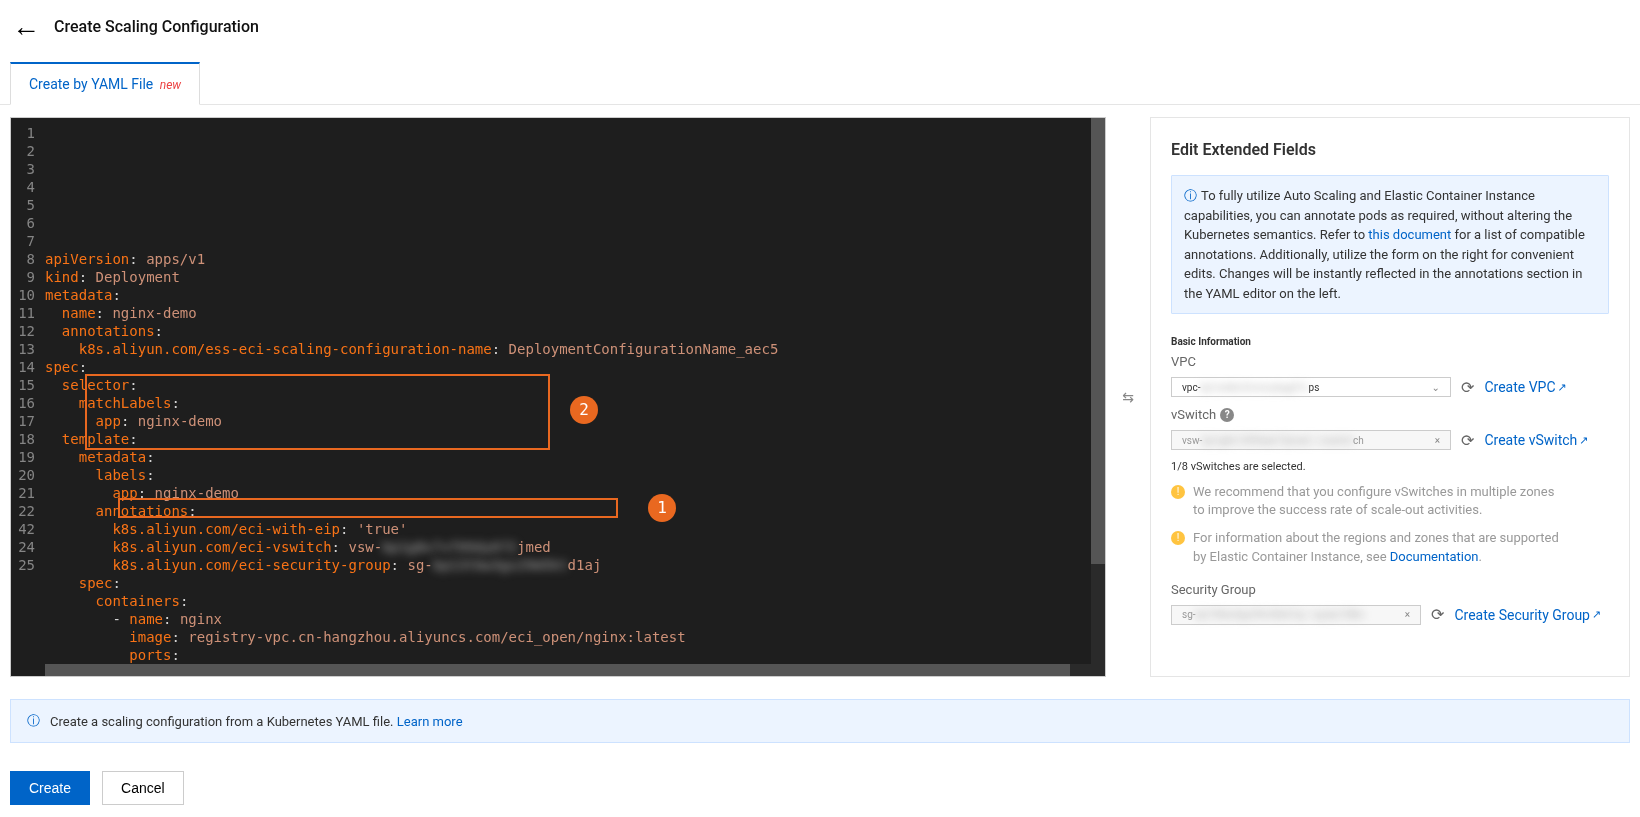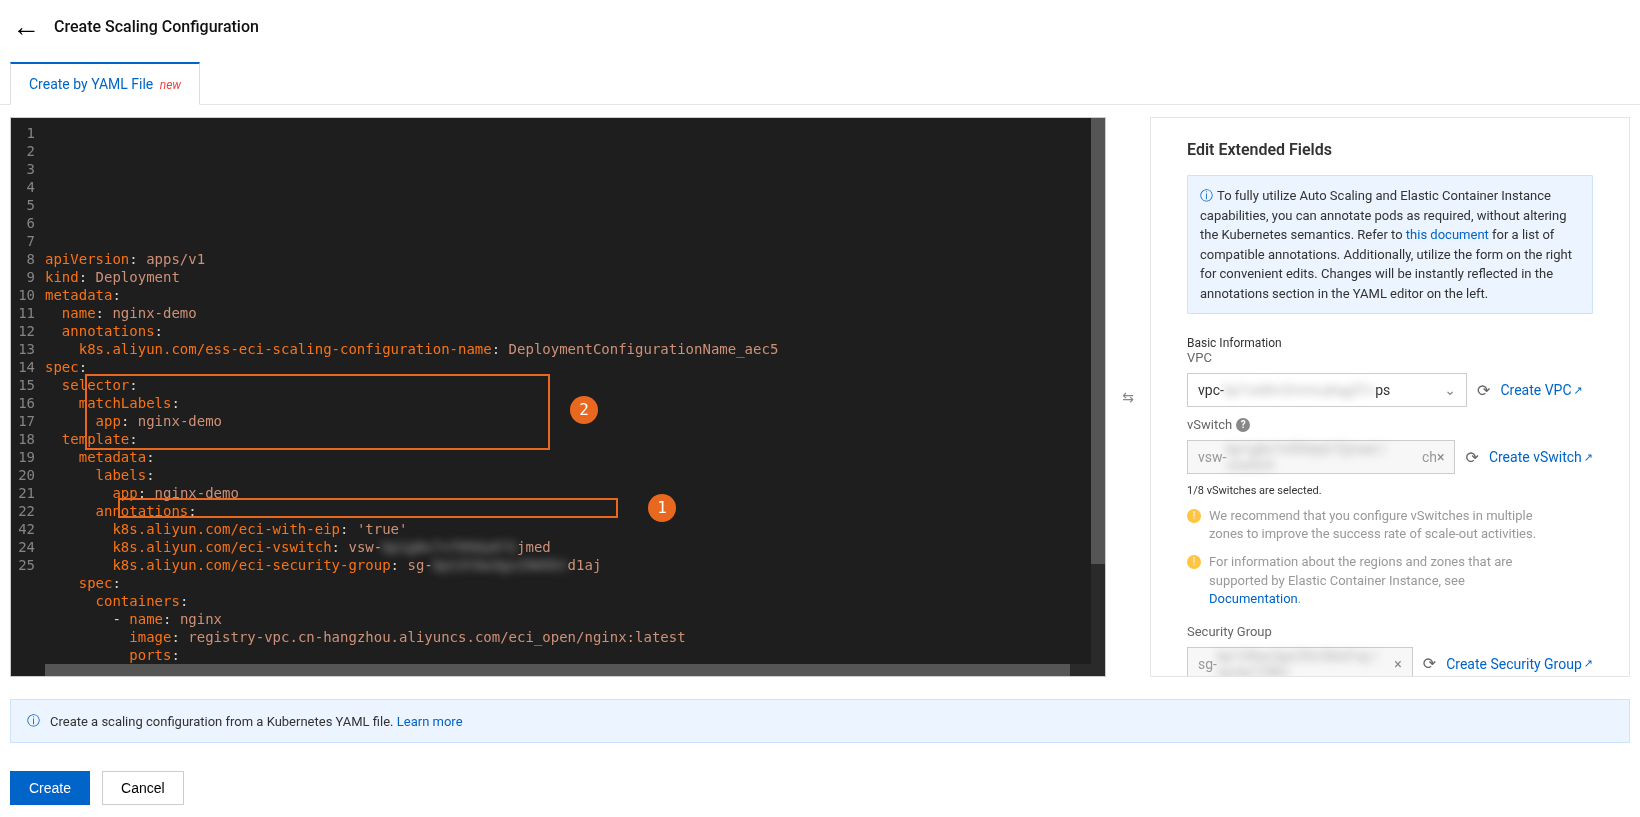--- a/index.html
+++ b/index.html
@@ -28,28 +28,28 @@
 .highlight-box { position: absolute; border: 2px solid #e96820; background: transparent; pointer-events: none; }
 .marker { position: absolute; width: 28px; height: 28px; border-radius: 50%; background: #e96820; color: #fff; font-size: 16px; font-weight: 500; display: flex; align-items: center; justify-content: center; }
 
 .scrollbar-y { position: absolute; right: 0; top: 0; width: 14px; height: 100%; background: #2a2a2a; }
 .scrollbar-y .thumb { width: 100%; background: #555; }
 .scrollbar-x { position: absolute; bottom: 0; left: 34px; right: 14px; height: 12px; background: #2a2a2a; }
 .scrollbar-x .thumb { height: 100%; background: #555; }
 
 .mid-col { display: flex; align-items: center; justify-content: center; width: 24px; color: #888; }
 
-.side-panel { width: 480px; border: 1px solid #e5e5e5; padding: 22px 36px; height: 560px; overflow-y: auto; }
+.side-panel { width: 480px; border: 1px solid #e5e5e5; padding: 22px 20px; height: 560px; overflow-y: auto; }
 .side-title { font-size: 16px; font-weight: 600; margin-bottom: 16px; }
 .info-box { background: #ecf4ff; border: 1px solid #cde2ff; border-radius: 1px; padding: 10px 12px; color: #333; font-size: 13px; line-height: 1.5; margin-bottom: 22px; }
 .info-box .info-icon { color: #0064c8; margin-right: 4px; }
-.side-section-title { font-size: 12px; font-weight: 400; margin-bottom: 0; }
+.side-section-title { font-size: 10px; font-weight: 700; margin-bottom: 7px; }
 .field-label { font-size: 13px; color: #666; margin-bottom: 8px; display: flex; align-items: center; gap: 4px; }
 .field-row { display: flex; align-items: center; gap: 10px; margin-bottom: 10px; }
-.select-box { flex: 1; border: 1px solid #ccc; height: 34px; display: flex; align-items: center; padding: 0 10px; font-size: 14px; color: #333; position: relative; background: #fff; max-width: 280px; }
+.select-box { flex: 1; border: 1px solid #ccc; height: 20px; display: flex; align-items: center; padding: 0 10px; font-size: 10px; color: #333; position: relative; background: #fff; max-width: 280px; }
 .select-box .chev { margin-left: auto; color: #888; }
 .select-box .x { margin-left: auto; color: #888; cursor: pointer; }
 .select-box.disabled { background: #f7f7f7; color: #999; }
 .refresh-icon { color: #666; cursor: pointer; font-size: 16px; }
 .link { color: #0064c8; cursor: pointer; text-decoration: none; display: inline-flex; align-items: center; gap: 2px; }
 .ext-icon { font-size: 11px; }
 .hint-row { display: flex; gap: 8px; font-size: 13px; color: #999; margin-bottom: 10px; line-height: 1.4; padding-right: 50px; }
 .warn-dot { width: 14px; height: 14px; border-radius: 50%; background: #ffc440; color: #fff; font-size: 10px; display: flex; align-items: center; justify-content: center; flex-shrink: 0; margin-top: 2px; }
 .help-dot { width: 14px; height: 14px; border-radius: 50%; background: #888; color: #fff; font-size: 10px; font-weight: bold; display: inline-flex; align-items: center; justify-content: center; }
 .selected-count { font-size: 11px; color: #333; margin-bottom: 10px; }

